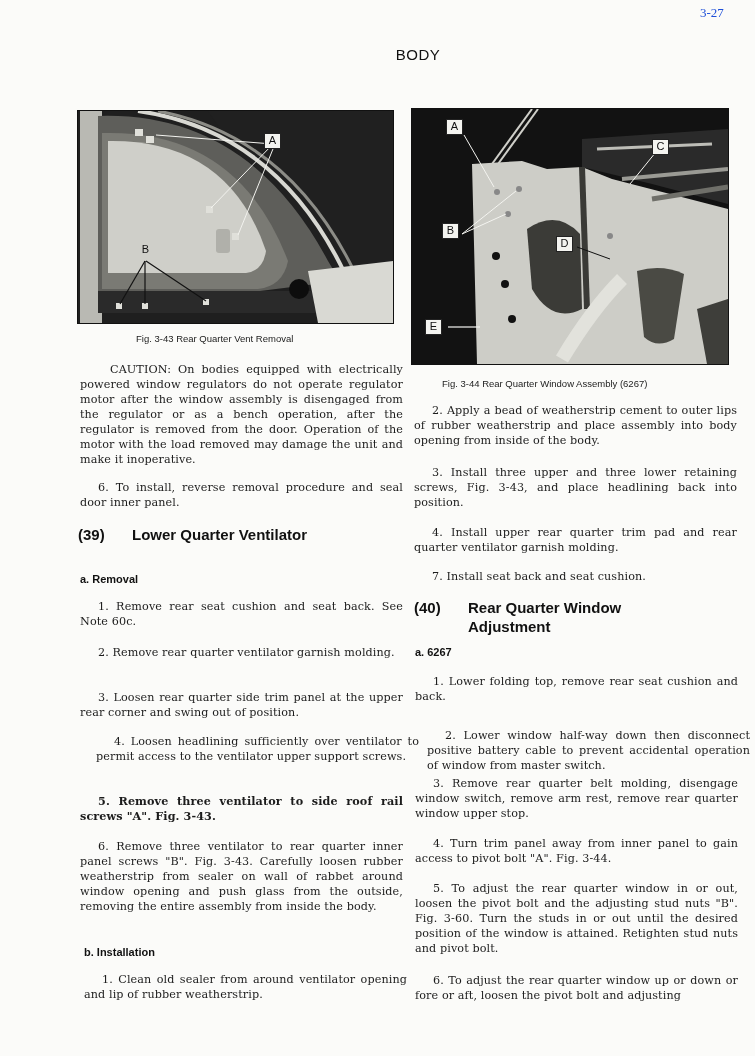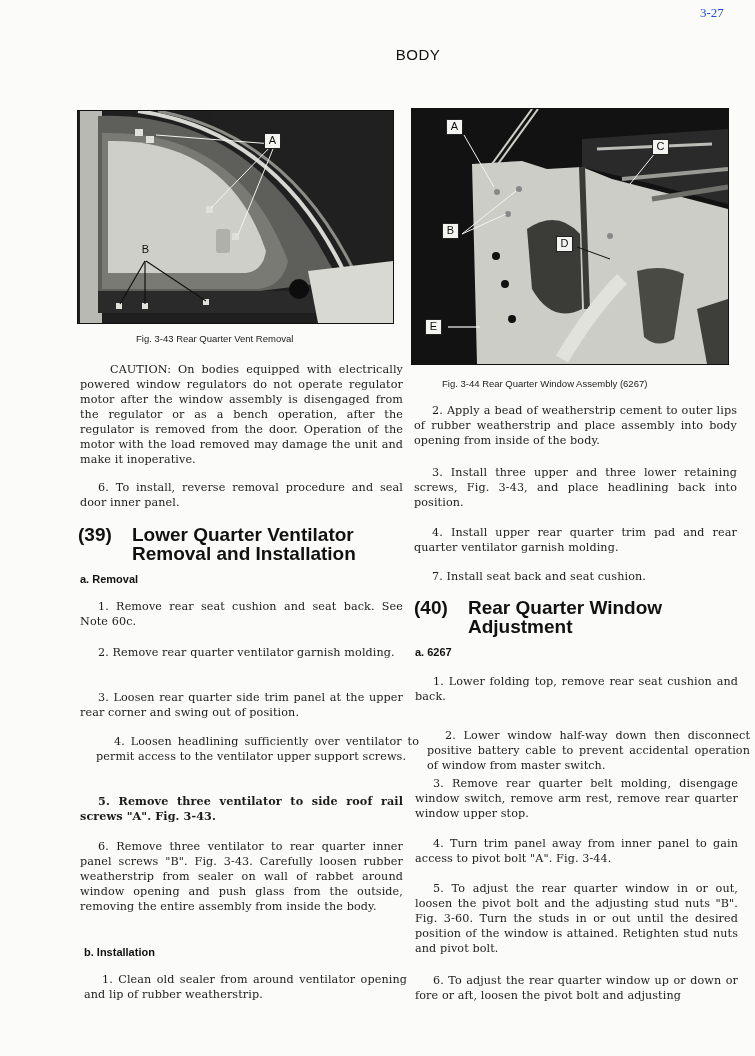--- a/index.html
+++ b/index.html
@@ -30,21 +30,21 @@
     font-family: "Liberation Sans", sans-serif; font-size: 11px; line-height: 13px;
     width: 15px; height: 14px; text-align: center; color: #111;
   }
   .para {
     position: absolute; width: 323px;
     font-size: 11.2px; line-height: 15px; text-align: justify; text-indent: 18px;
     letter-spacing: 0.1px; color: #1c1c1c;
   }
   .heading {
     position: absolute; font-family: "Liberation Sans", sans-serif; font-weight: bold;
-    font-size: 19px; line-height: 19px; color: #111;
+    font-size: 15px; line-height: 19px; color: #111;
   }
   .heading .num { position: absolute; left: 0; top: 0; }
   .heading .title { position: absolute; left: 54px; top: 0; white-space: nowrap; }
   .subhead {
     position: absolute; font-family: "Liberation Sans", sans-serif; font-weight: bold;
     font-size: 11px; color: #111;
   }
   svg { display: block; }
 </style>
 </head>
@@ -141,21 +141,20 @@
   <div class="callout" style="left:13px; top:210px;">E</div>
 </div>
 <div class="caption" style="left:442px; top:378px;">Fig. 3-44 Rear Quarter Window Assembly (6267)</div>
 
 <p class="para" style="left:80px; top:362px; margin:0; text-indent:30px;">CAUTION: On bodies equipped with electrically powered window regulators do not operate regulator motor after the window assembly is disengaged from the regulator or as a bench operation, after the regulator is removed from the door. Operation of the motor with the load removed may damage the unit and make it inoperative.</p>
 <p class="para" style="left:80px; top:480px; margin:0;">6. To install, reverse removal procedure and seal door inner panel.</p>
 
 <div class="heading" style="left:78px; top:525px; width:320px; height:40px;">
   <span class="num">(39)</span>
   <span class="title">Lower Quarter Ventilator</span>
-  <span class="title" style="top:19px;">Removal and Installation</span>
 </div>
 
 <div class="subhead" style="left:80px; top:573px;">a. Removal</div>
 
 <p class="para" style="left:80px; top:599px; margin:0;">1. Remove rear seat cushion and seat back. See Note 60c.</p>
 <p class="para" style="left:80px; top:645px; margin:0;">2. Remove rear quarter ventilator garnish molding.</p>
 <p class="para" style="left:80px; top:690px; margin:0;">3. Loosen rear quarter side trim panel at the upper rear corner and swing out of position.</p>
 <p class="para" style="left:96px; top:734px; margin:0;">4. Loosen headlining sufficiently over ventilator to permit access to the ventilator upper support screws.</p>
 <p class="para" style="left:80px; top:794px; margin:0;font-weight:bold;">5. Remove three ventilator to side roof rail screws "A". Fig. 3-43.</p>
 <p class="para" style="left:80px; top:839px; margin:0;">6. Remove three ventilator to rear quarter inner panel screws "B". Fig. 3-43. Carefully loosen rubber weatherstrip from sealer on wall of rabbet around window opening and push glass from the outside, removing the entire assembly from inside the body.</p>

